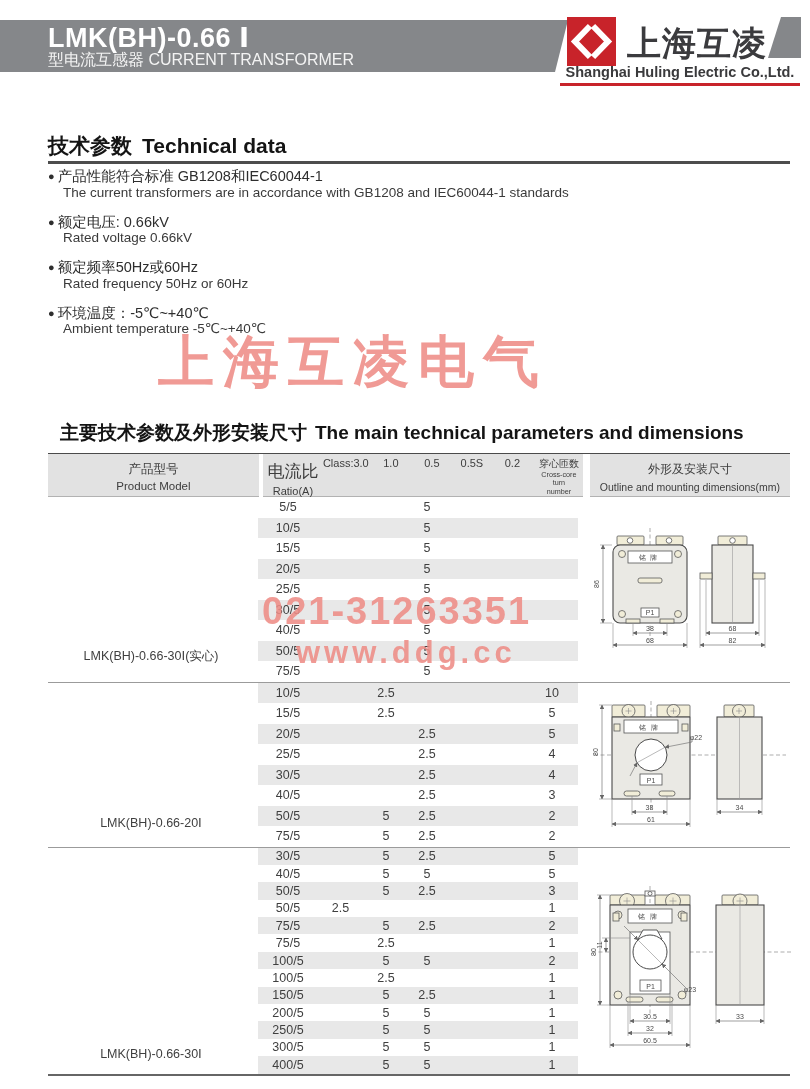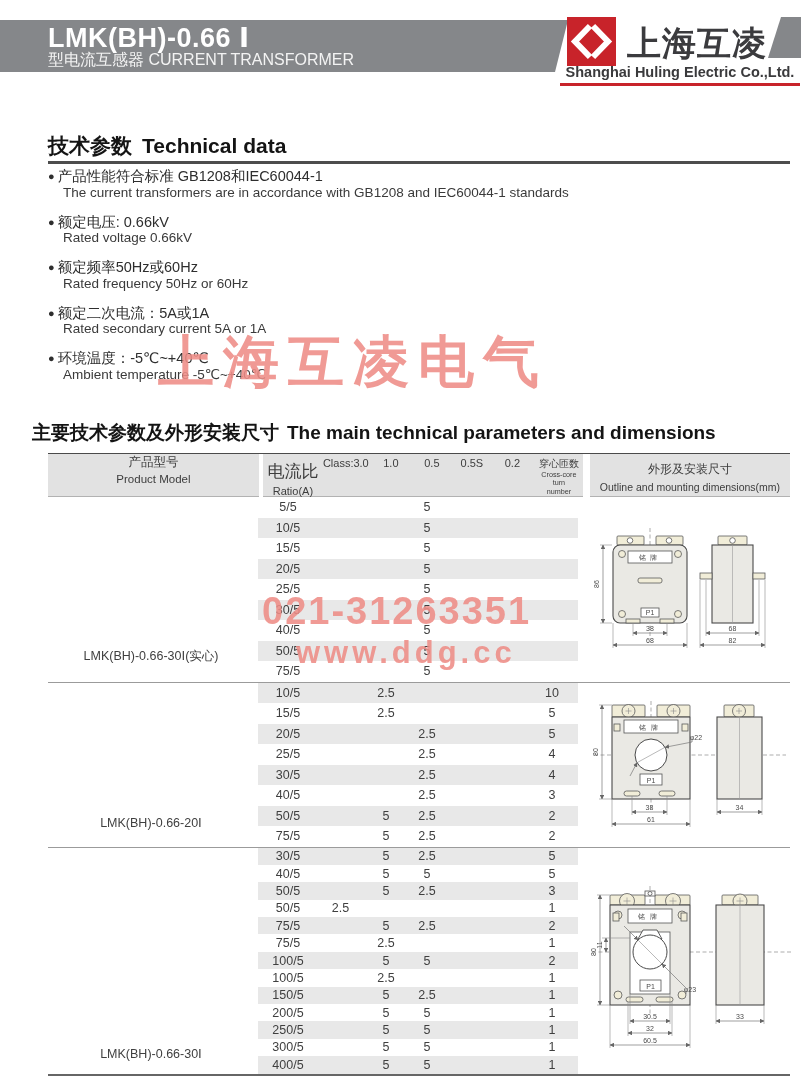--- a/index.html
+++ b/index.html
@@ -27,28 +27,28 @@
   .bullet-zh{font-size:14.5px;color:#2e2e2e;line-height:1.15;}
   .bullet-zh::before{content:"● ";font-size:11px;vertical-align:1px;}
   .bullet-en{font-size:13.5px;color:#3a3a3a;margin-left:15px;line-height:1.25;}
 
   
   .wm{position:absolute;color:#ee8d87;font-weight:bold;opacity:.88;white-space:nowrap;z-index:30;pointer-events:none;line-height:1;}
   .wm1{left:158px;top:334px;font-size:56px;letter-spacing:9px;}
   .wm2{left:262px;top:592px;font-size:38px;letter-spacing:2px;}
   .wm3{left:296px;top:637px;font-size:31px;letter-spacing:4px;}
 
-  .main-head{position:absolute;left:32px;top:420px;font-size:19px;color:#141414;font-weight:600;white-space:nowrap;}
+  .main-head{position:absolute;left:60px;top:420px;font-size:19px;color:#141414;font-weight:600;white-space:nowrap;}
   .main-head .en{margin-left:8px;}
 
   
   .dtable{position:absolute;left:48px;top:453px;width:742px;border-top:1.5px solid #4b4b4b;}
   .thead{display:flex;height:43px;}
   .hblock{background:#e2e2e2;border-bottom:1px solid #b2b2b2;box-sizing:border-box;color:#3d3d3d;}
-  .hb1{width:216px;margin-right:4px;text-align:center;padding-top:0;}
+  .hb1{width:216px;margin-right:4px;text-align:center;padding-top:7px;}
   .hb1 .zh{font-size:12.5px;} .hb1 .en{font-size:11.5px;margin-top:2px;}
   .hb2{width:320px;margin-right:7px;display:flex;}
   .hb3{width:205px;text-align:center;padding-top:7px;}
   .hb3 .zh{font-size:12px;} .hb3 .en{font-size:10.5px;margin-top:3px;}
   .hratio{width:60px;text-align:center;padding-top:6px;}
   .hratio .zh{font-size:17px;} .hratio .en{font-size:11px;margin-top:2px;}
   .hburden{width:212px;}
   .hburden-title{font-size:12px;text-align:center;margin:4px 6px 0 6px;padding-bottom:2px;border-bottom:1px solid #8a8a8a;white-space:nowrap;}
   .hclasses{display:flex;margin-top:3px;}
   .hclasses span{font-size:11px;text-align:center;white-space:nowrap;}
@@ -107,24 +107,20 @@
         <div class="bullet-zh">产品性能符合标准 GB1208和IEC60044-1</div>
         <div class="bullet-en">The current transformers are in accordance with GB1208 and IEC60044-1 standards</div>
       </div>
       <div class="bullet-item">
         <div class="bullet-zh">额定电压: 0.66kV</div>
         <div class="bullet-en">Rated voltage 0.66kV</div>
       </div>
       <div class="bullet-item">
         <div class="bullet-zh">额定频率50Hz或60Hz</div>
         <div class="bullet-en">Rated frequency 50Hz or 60Hz</div>
-      </div>
-      <div class="bullet-item">
-        <div class="bullet-zh">额定二次电流：5A或1A</div>
-        <div class="bullet-en">Rated secondary current 5A or 1A</div>
       </div>
       <div class="bullet-item">
         <div class="bullet-zh">环境温度：-5℃~+40℃</div>
         <div class="bullet-en">Ambient temperature -5℃~+40℃</div>
       </div>
     </div>
 
   <div class="wm wm1">上海互凌电气</div>
   <div class="wm wm2">021-31263351</div>
   <div class="wm wm3">www.ddg.cc</div>

